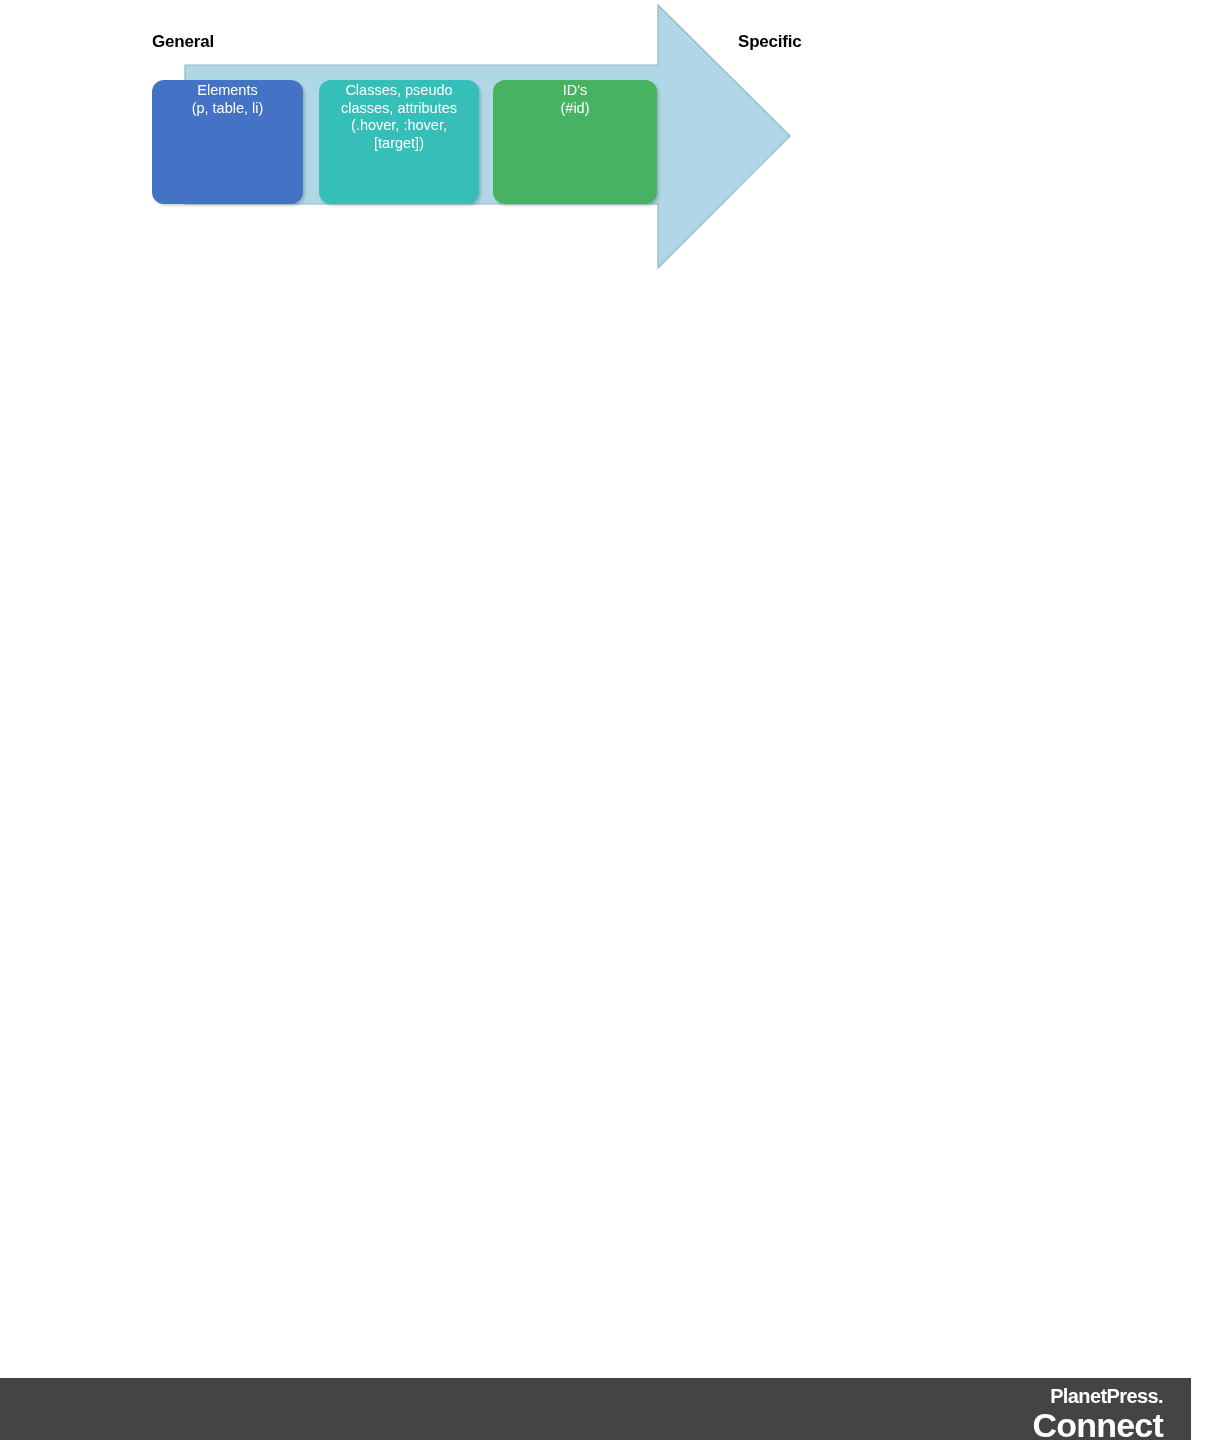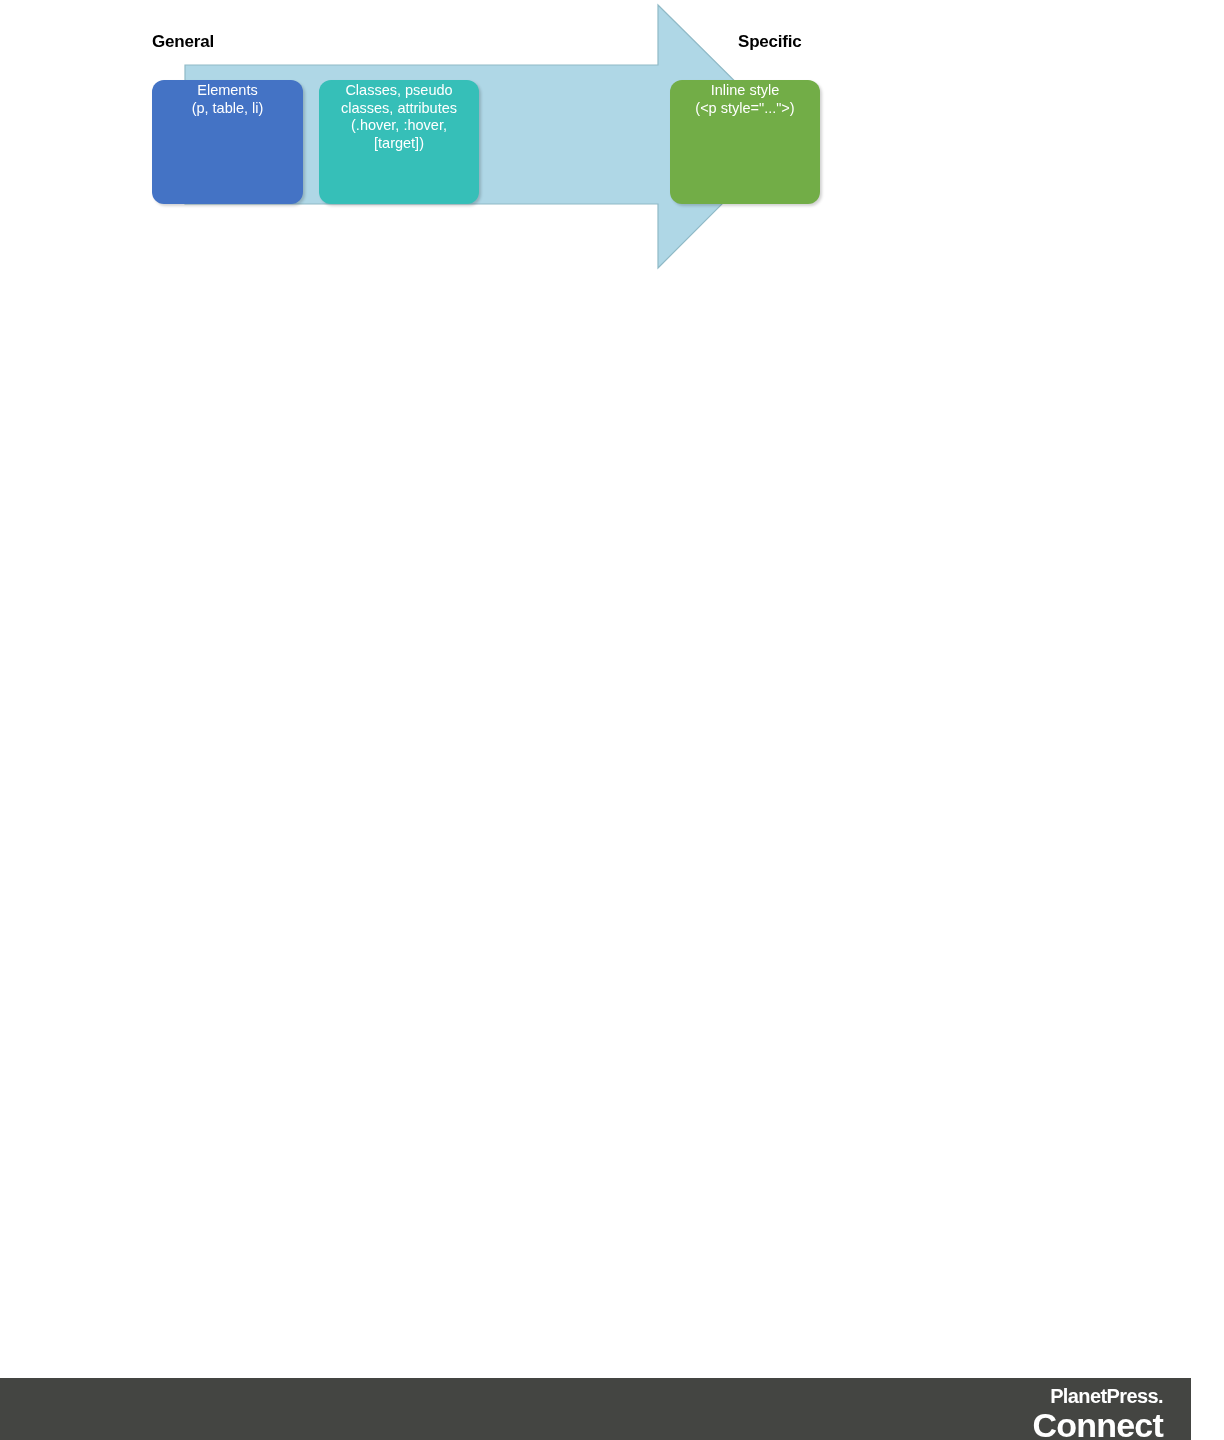--- a/index.html
+++ b/index.html
@@ -129,27 +129,27 @@
 
   <div class="stage-box" id="stage-box-1" style="background: rgb(54, 191, 184);">
     <span class="box-text">
       <span class="box-line">Classes, pseudo</span>
       <span class="box-line">classes, attributes</span>
       <span class="box-line">(.hover, :hover,</span>
       <span class="box-line">[target])</span>
     </span>
   </div>
 
-
-  <div class="stage-box" id="stage-box-3" style="background: rgb(114, 173, 71);">
+  <div class="stage-box" id="stage-box-2" style="background: rgb(72, 178, 99);">
     <span class="box-text">
-      <span class="box-line">Inline style</span>
-      <span class="box-line">(&lt;p style="..."&gt;)</span>
+      <span class="box-line">ID's</span>
+      <span class="box-line">(#id)</span>
     </span>
   </div>
+
 
 </div>
 
 <div id="footer-bar" style="background: rgb(68, 69, 66);">
   <div id="footer-logo">
     <span id="logo-line-top">PlanetPress.</span>
     <span id="logo-line-bottom">Connect</span>
   </div>
 </div>
 

